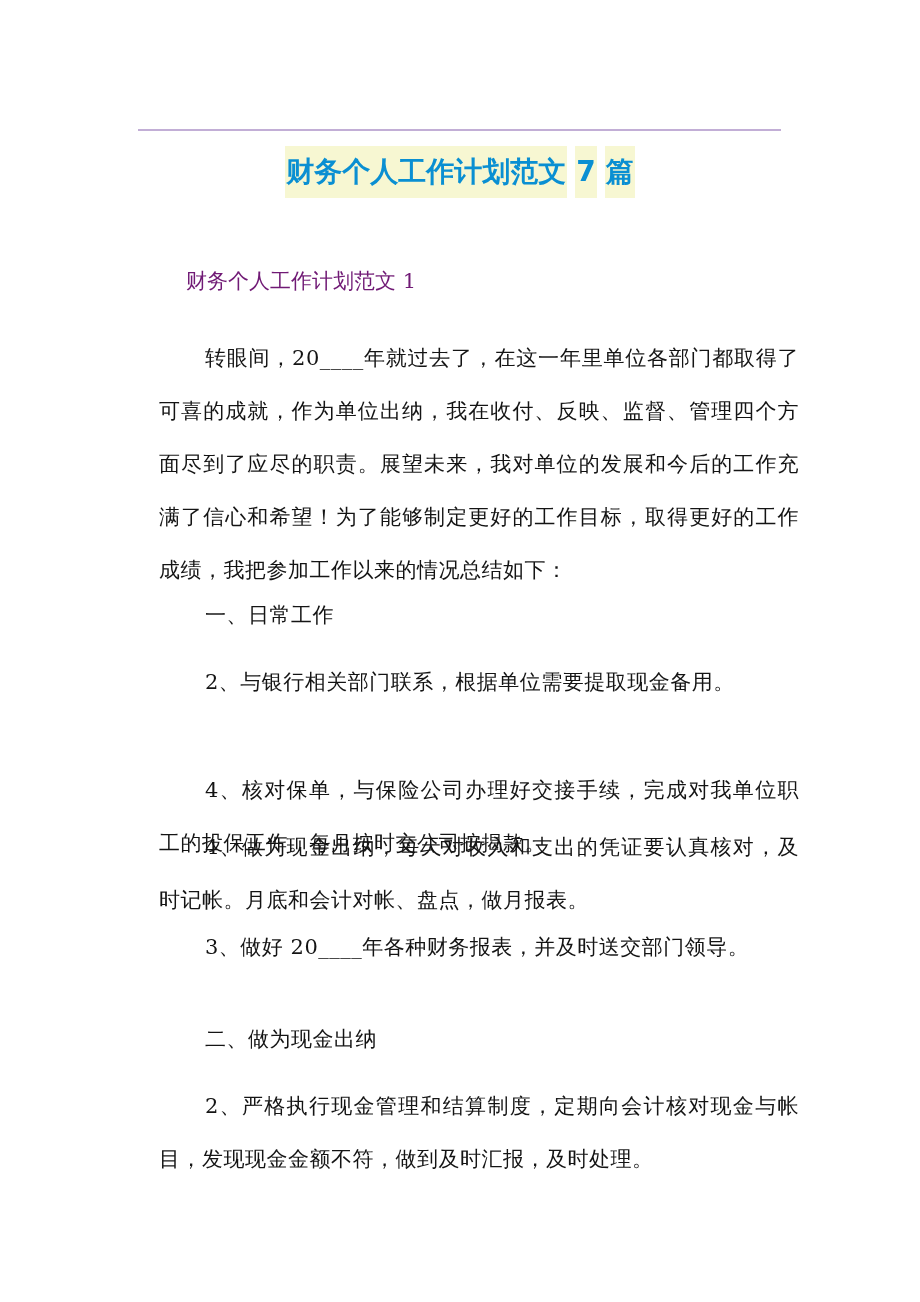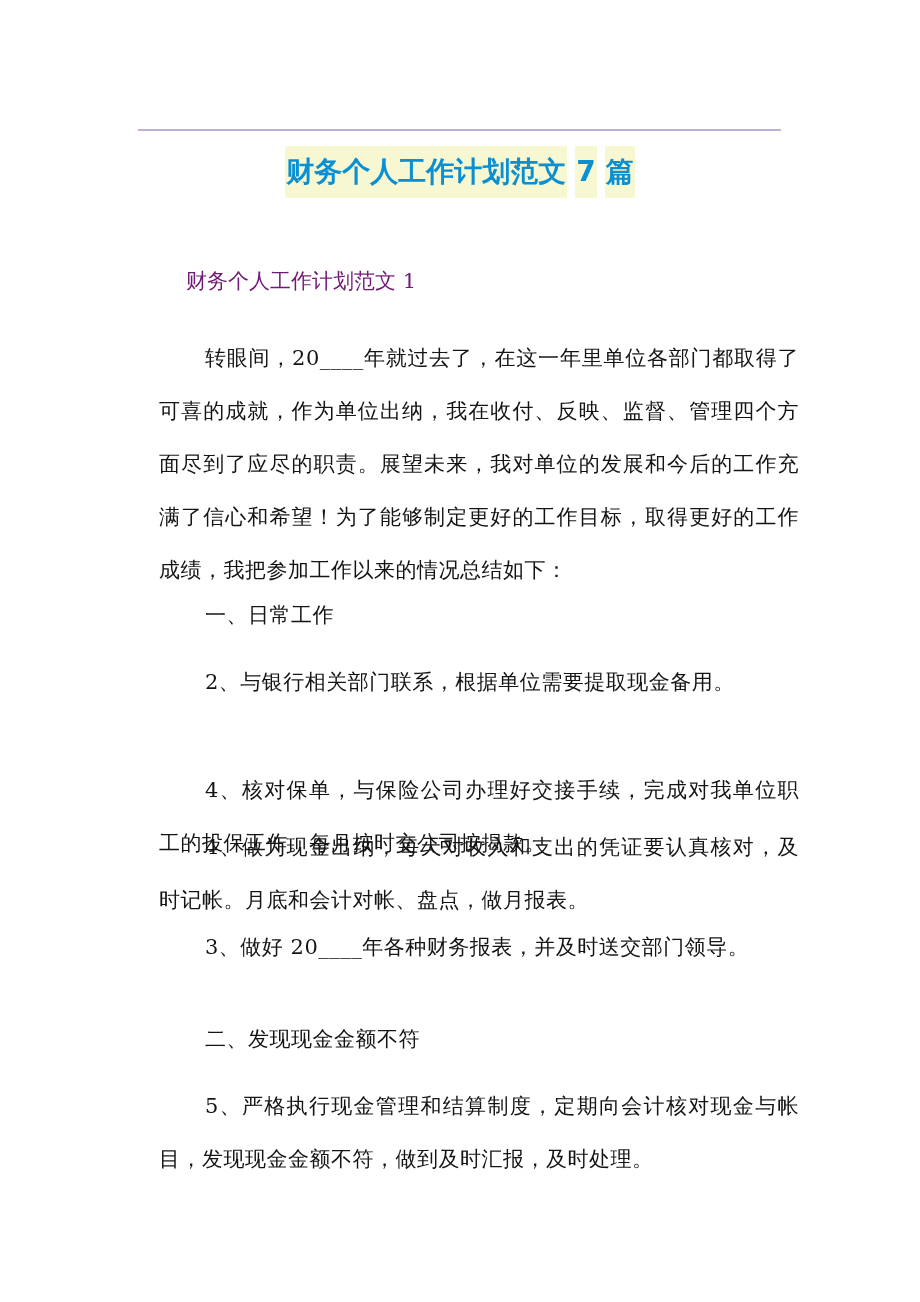--- a/index.html
+++ b/index.html
@@ -89,17 +89,17 @@
   <div class="para" style="top:589px;">一、日常工作</div>
 
   <div class="para" style="top:656px;">2、与银行相关部门联系，根据单位需要提取现金备用。</div>
 
   <div class="para" style="top:764px;">4、核对保单，与保险公司办理好交接手续，完成对我单位职工的投保工作。每月按时交公司按揭款。</div>
 
   <div class="para" style="top:821px;">4、做为现金出纳，每天对收入和支出的凭证要认真核对，及时记帐。月底和会计对帐、盘点，做月报表。</div>
 
   <div class="para" style="top:921px;">3、做好 20____年各种财务报表，并及时送交部门领导。</div>
 
-  <div class="para" style="top:1013px;">二、发现现金金额不符</div>
+  <div class="para" style="top:1013px;">二、做为现金出纳</div>
 
-  <div class="para" style="top:1080px;">5、严格执行现金管理和结算制度，定期向会计核对现金与帐目，发现现金金额不符，做到及时汇报，及时处理。</div>
+  <div class="para" style="top:1080px;">2、严格执行现金管理和结算制度，定期向会计核对现金与帐目，发现现金金额不符，做到及时汇报，及时处理。</div>
 
 </div>
 
 </body></html>

